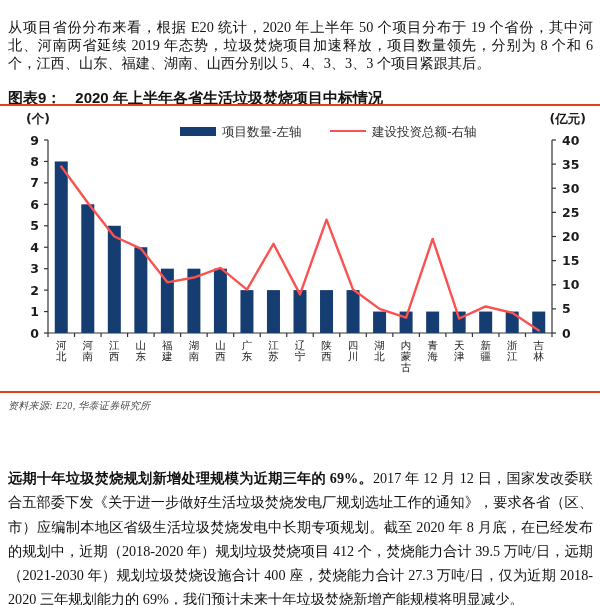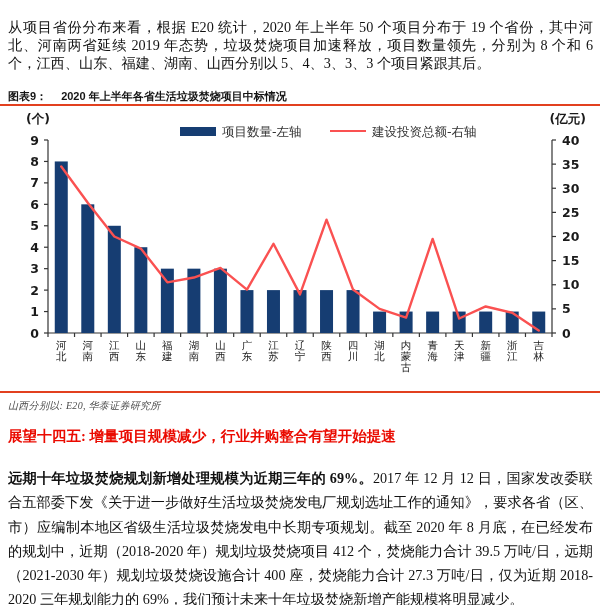--- a/index.html
+++ b/index.html
@@ -11,21 +11,21 @@
     position:absolute;left:8px;width:585px;
     font-size:14.2px;line-height:18px;text-align:justify;
     color:#111;
   }
   .para-top{top:4px;}
   .para-bottom{top:452px;line-height:24.2px;}
   .para-bottom .lead{font-weight:bold;margin-top:38px;}
   .fig-header{
     position:absolute;left:8px;top:89px;width:585px;
     font-family:"Liberation Sans","DejaVu Sans",sans-serif;
-    font-size:11px;font-weight:bold;color:#141414;
+    font-size:15px;font-weight:bold;color:#141414;
   }
   .fig-header .fig-label{margin-right:14px;}
   .rule-title{
     position:absolute;left:0;top:104px;width:600px;height:2px;background:#e2401f;
   }
   .rule-sep{
     position:absolute;left:0;top:391px;width:600px;height:1.5px;background:#e2401f;
   }
   .chart-wrap{position:absolute;left:0;top:110px;width:600px;height:280px;}
   .source-line{
@@ -156,19 +156,18 @@
         <text x="406.10526315789474" y="239" font-size="10.5" fill="#1a1a1a" text-anchor="middle"><tspan x="406.10526315789474" dy="0">内</tspan><tspan x="406.10526315789474" dy="11">蒙</tspan><tspan x="406.10526315789474" dy="11">古</tspan></text>
         <text x="432.63157894736844" y="239" font-size="10.5" fill="#1a1a1a" text-anchor="middle"><tspan x="432.63157894736844" dy="0">青</tspan><tspan x="432.63157894736844" dy="11">海</tspan></text>
         <text x="459.15789473684214" y="239" font-size="10.5" fill="#1a1a1a" text-anchor="middle"><tspan x="459.15789473684214" dy="0">天</tspan><tspan x="459.15789473684214" dy="11">津</tspan></text>
         <text x="485.6842105263158" y="239" font-size="10.5" fill="#1a1a1a" text-anchor="middle"><tspan x="485.6842105263158" dy="0">新</tspan><tspan x="485.6842105263158" dy="11">疆</tspan></text>
         <text x="512.2105263157895" y="239" font-size="10.5" fill="#1a1a1a" text-anchor="middle"><tspan x="512.2105263157895" dy="0">浙</tspan><tspan x="512.2105263157895" dy="11">江</tspan></text>
         <text x="538.7368421052631" y="239" font-size="10.5" fill="#1a1a1a" text-anchor="middle"><tspan x="538.7368421052631" dy="0">吉</tspan><tspan x="538.7368421052631" dy="11">林</tspan></text>
       </svg>
   </div>
 
   <div class="rule-sep"></div>
-  <div class="source-line">山西分别以: E20, 华泰证券研究所</div>
+  <div class="source-line">资料来源: E20, 华泰证券研究所</div>
 
-  <div class="section-heading">展望十四五: 增量项目规模减少，行业并购整合有望开始提速</div>
 
   <p class="para para-bottom"><span class="lead">远期十年垃圾焚烧规划新增处理规模为近期三年的 69%。</span><span>2017 年 12 月 12 日，国家发改委联合五部委下发《关于进一步做好生活垃圾焚烧发电厂规划选址工作的通知》，要求各省（区、市）应编制本地区省级生活垃圾焚烧发电中长期专项规划。截至 2020 年 8 月底，在已经发布的规划中，近期（2018-2020 年）规划垃圾焚烧项目 412 个，焚烧能力合计 39.5 万吨/日，远期（2021-2030 年）规划垃圾焚烧设施合计 400 座，焚烧能力合计 27.3 万吨/日，仅为近期 2018-2020 三年规划能力的 69%，我们预计未来十年垃圾焚烧新增产能规模将明显减少。</span></p>
 
 </div>
 
 </body></html>

